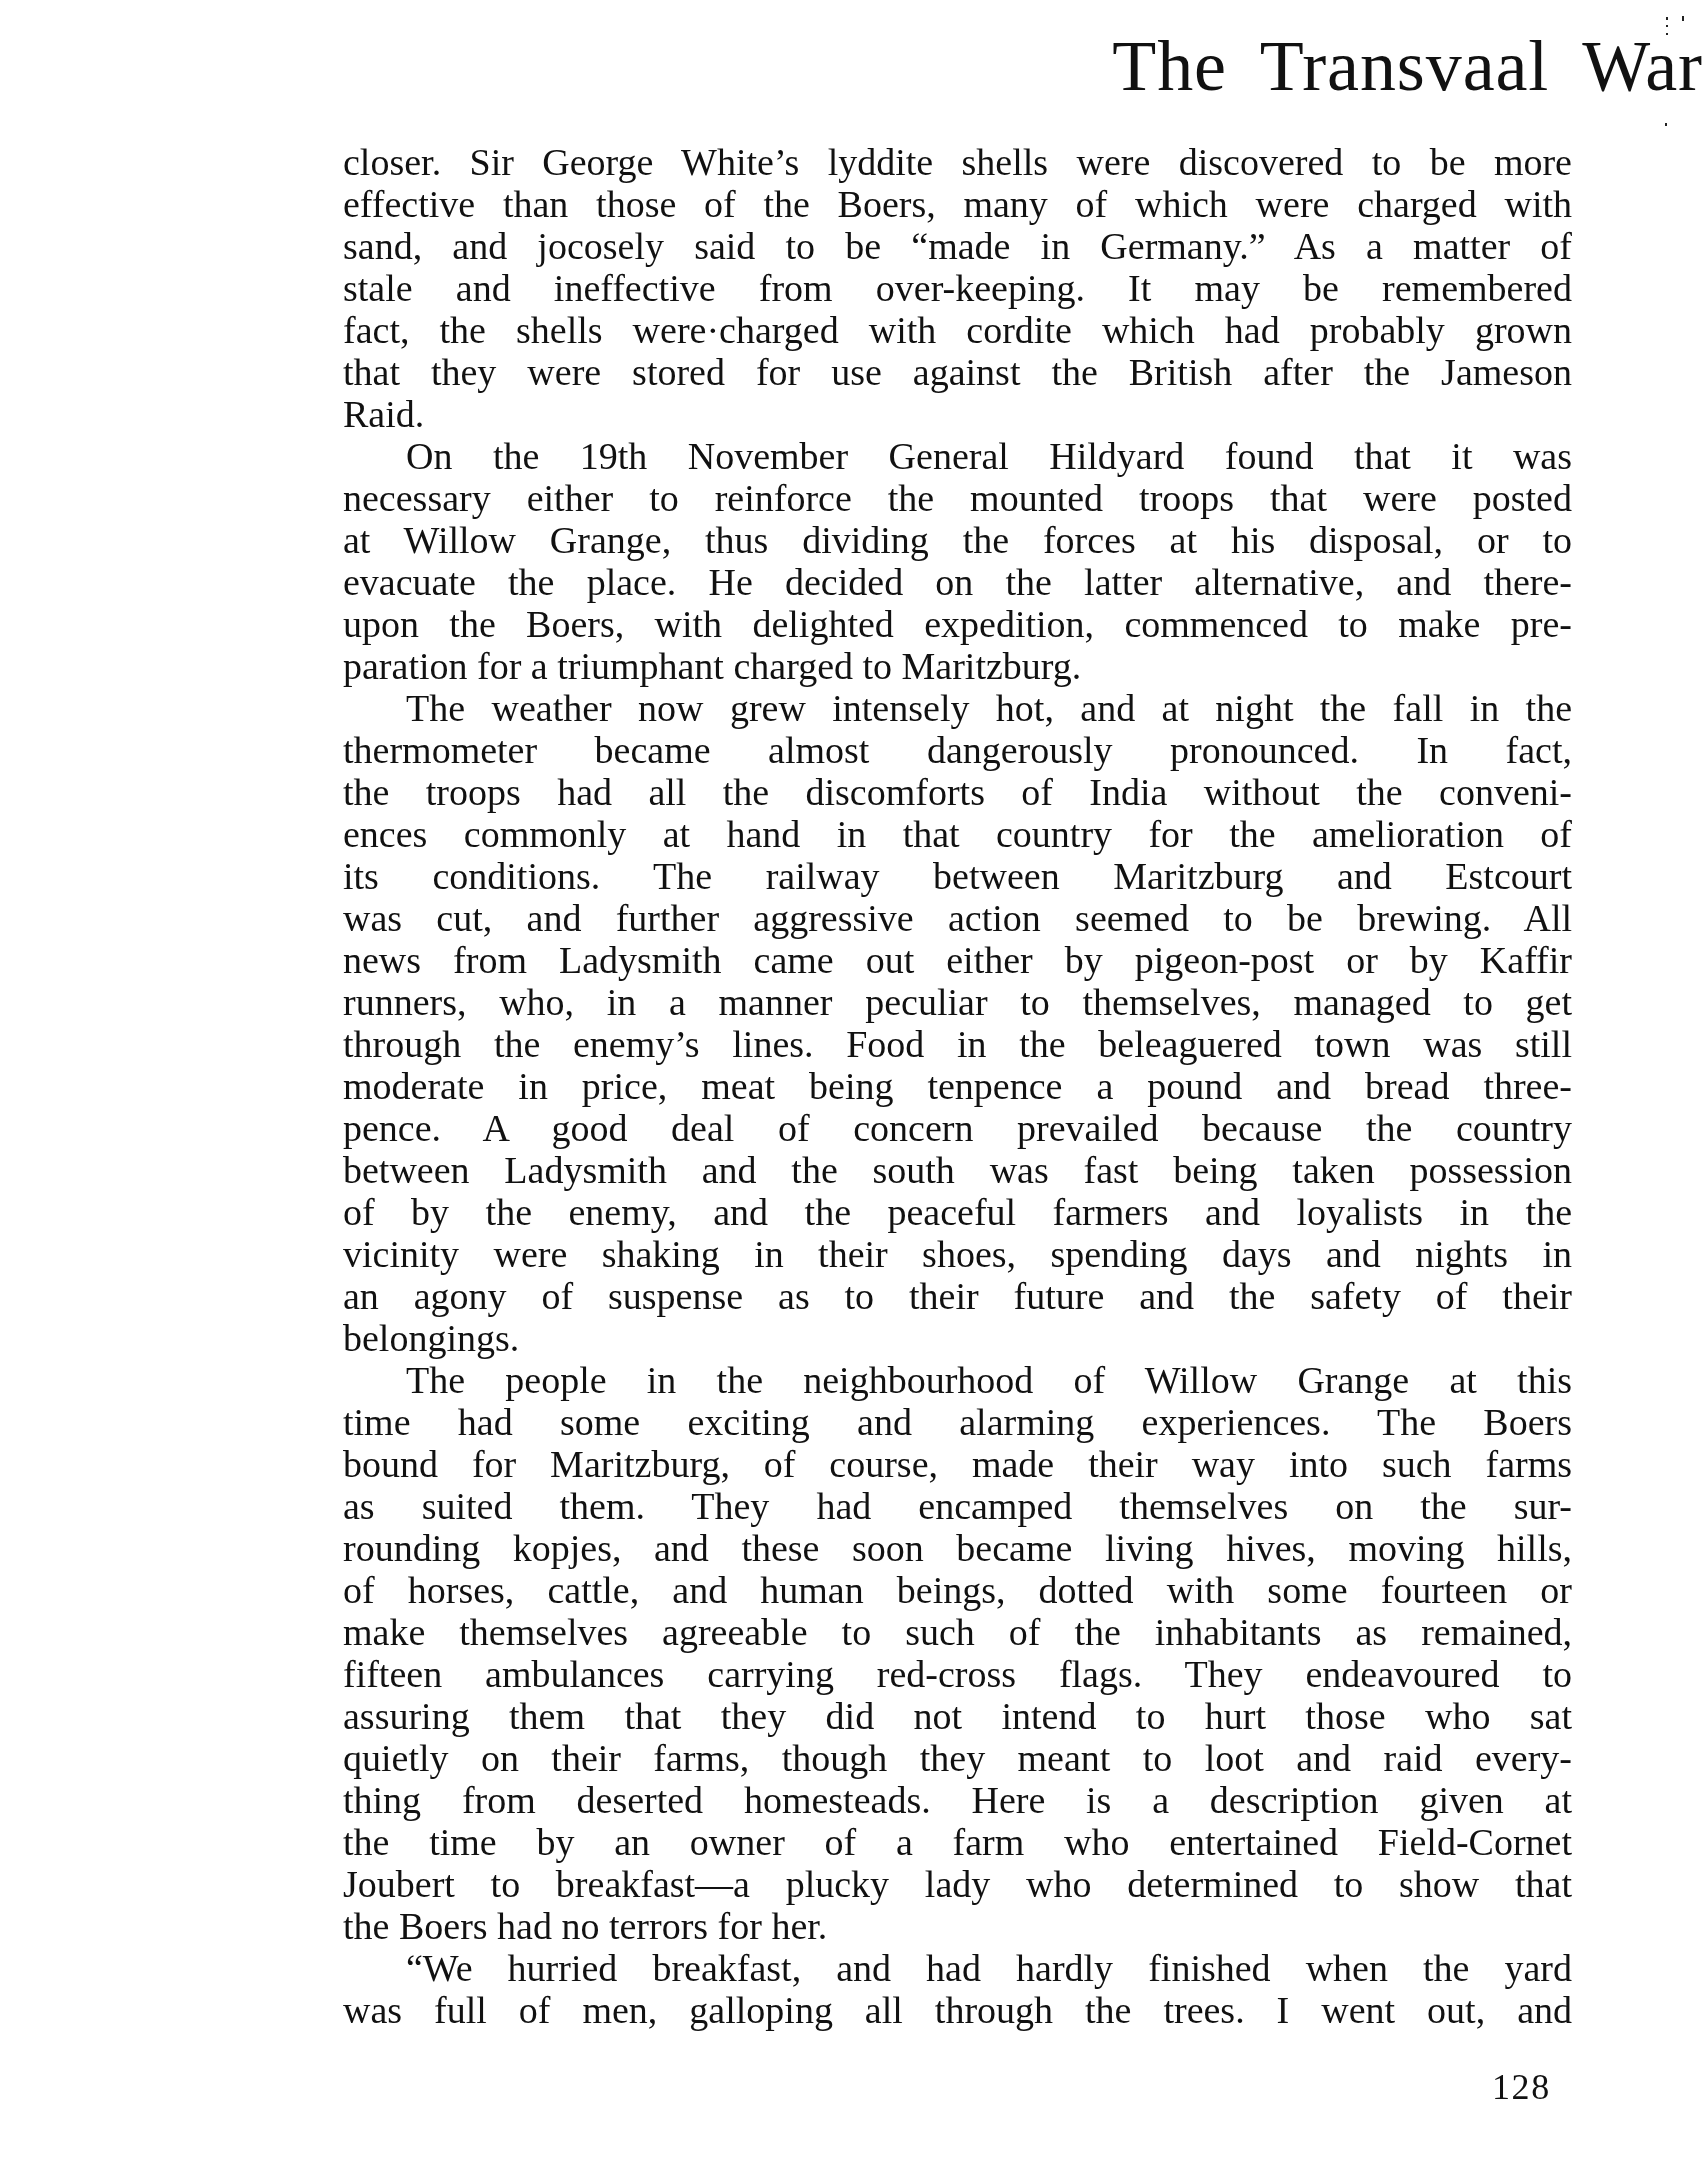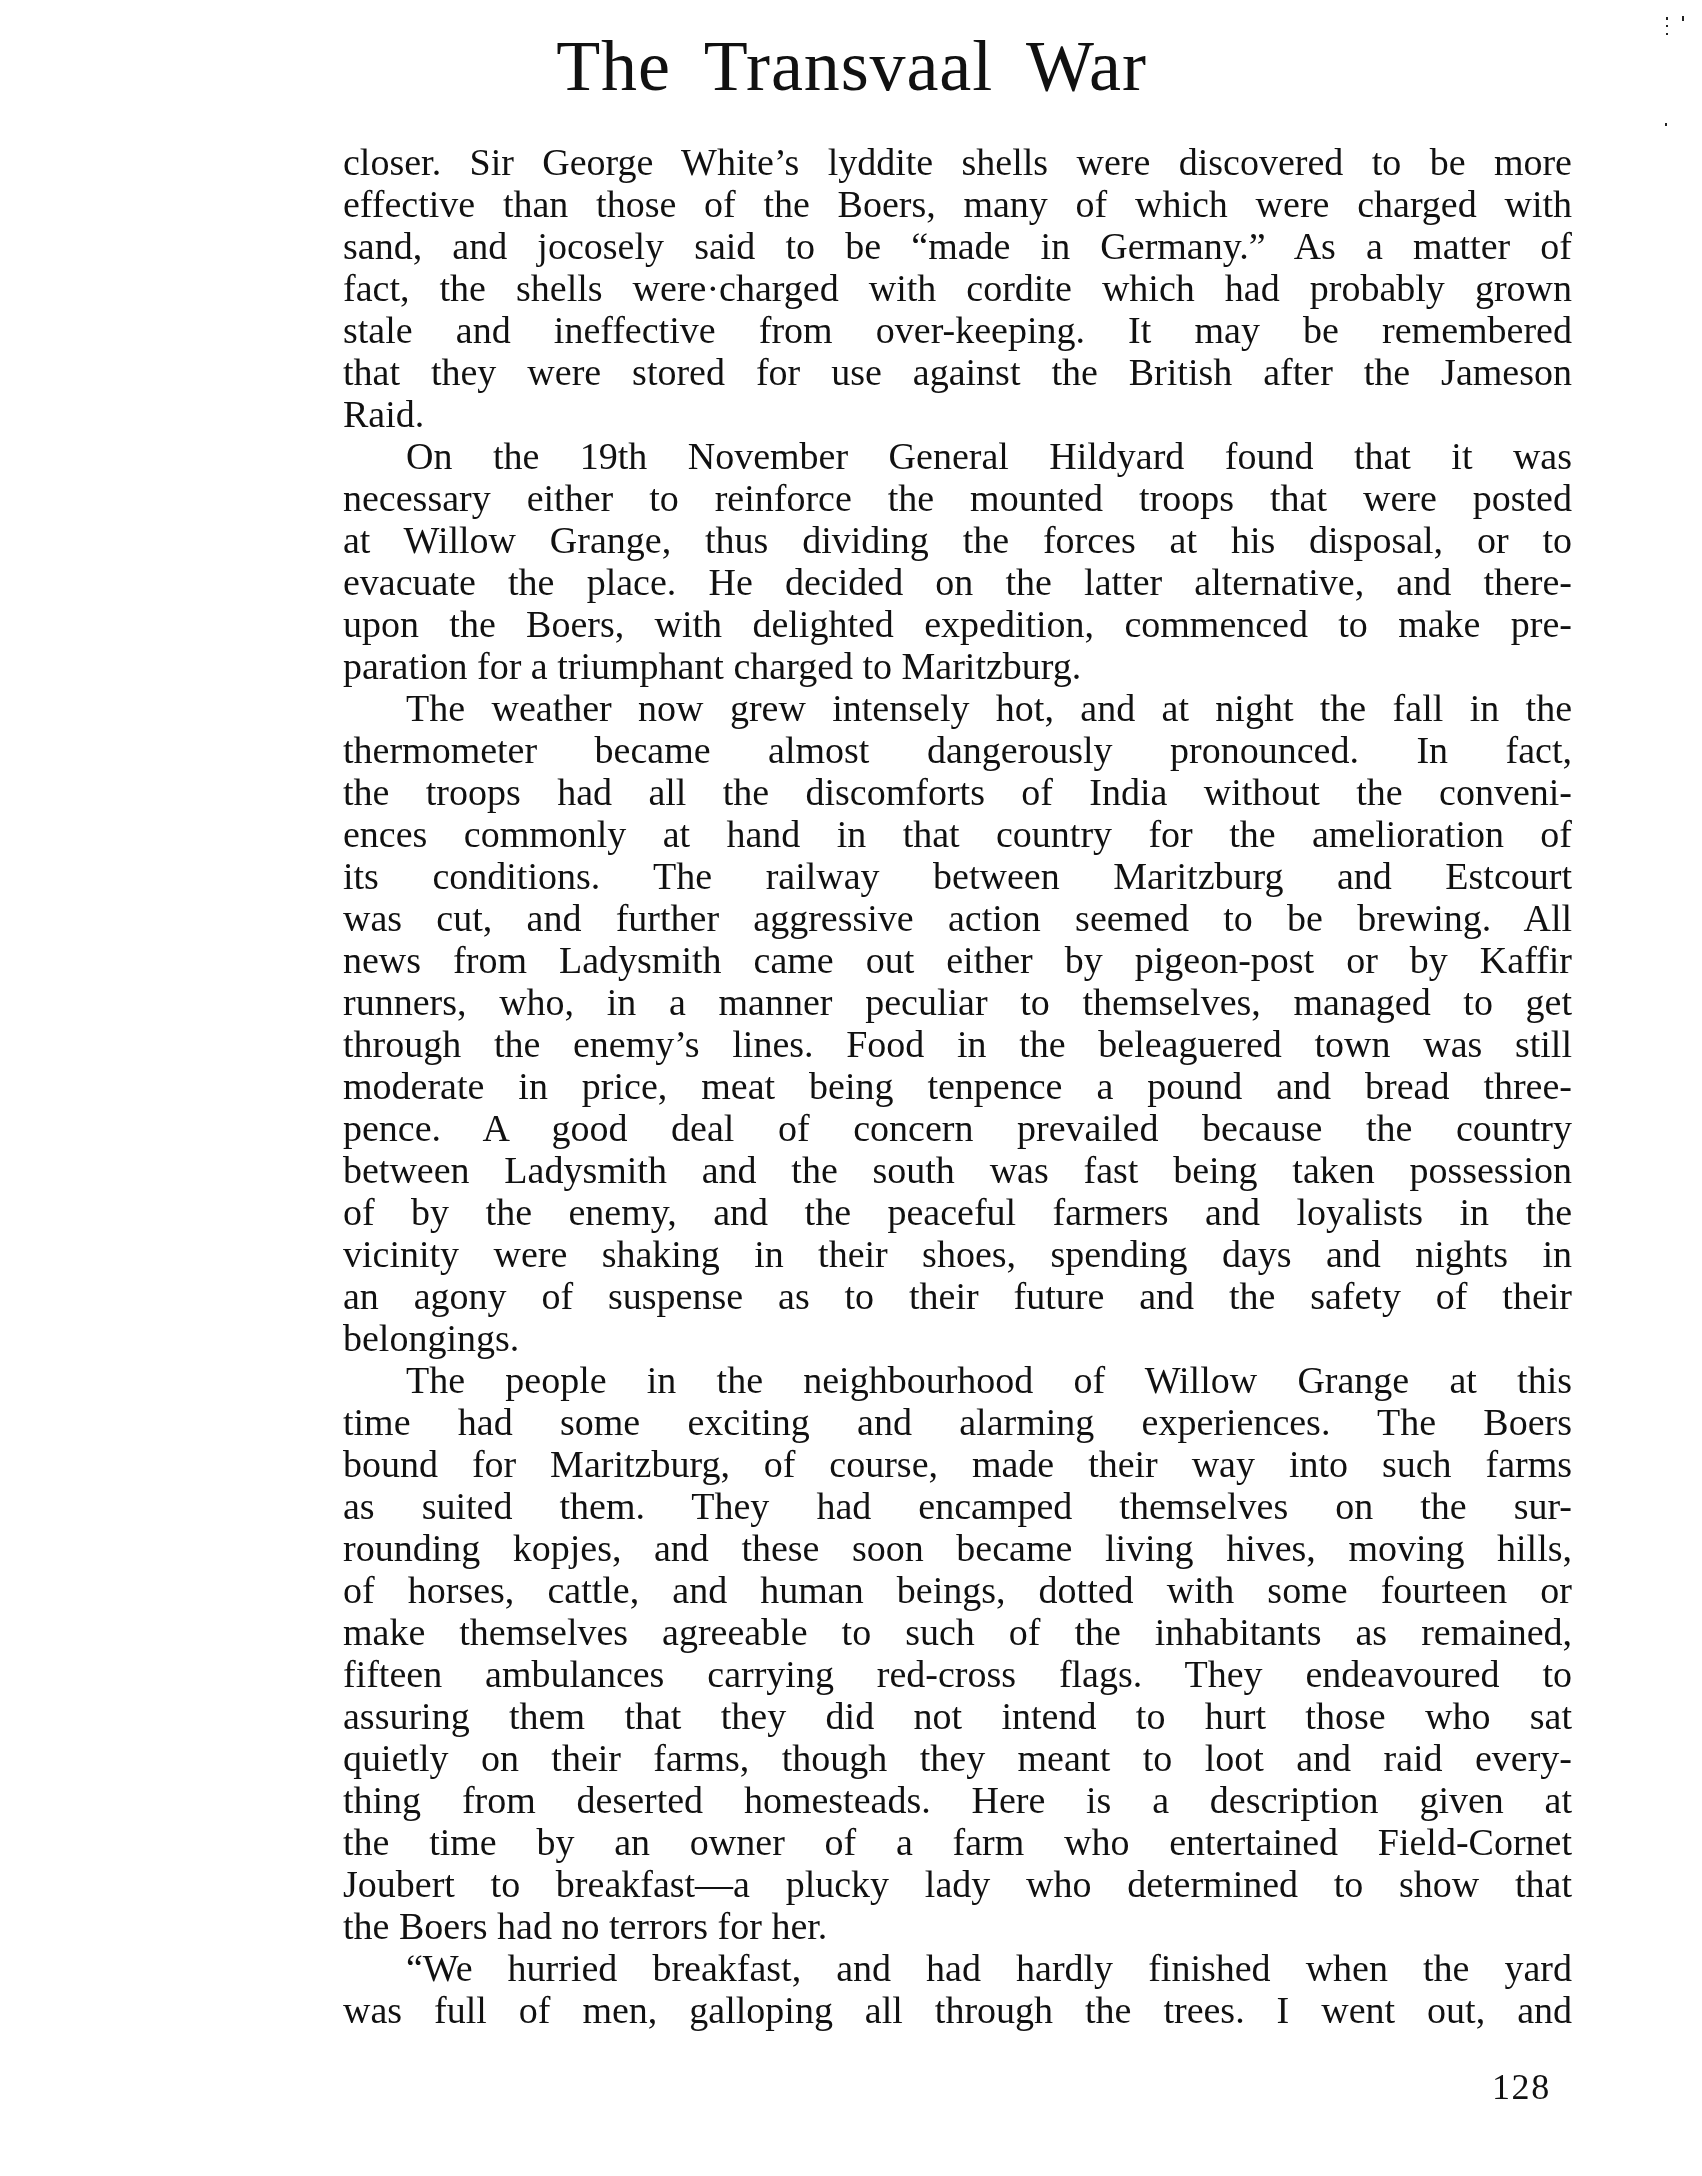--- a/index.html
+++ b/index.html
@@ -13,21 +13,21 @@
       position: relative;
       overflow: hidden;
       color: #111111;
       font-family: "Liberation Serif", "DejaVu Serif", serif;
     }
     .page-title {
       position: absolute;
       left: 0;
       top: 24px;
       width: 1703px;
-      text-align: center;
+      text-align: right;
       font-size: 72px;
       line-height: 85px;
       letter-spacing: 0.9px;
       word-spacing: 15.3px;
       font-weight: normal;
     }
     .body-text {
       position: absolute;
       left: 300px;
       top: 141px;
@@ -69,22 +69,22 @@
 <body>
 
 <div class="page-title">The Transvaal War</div>
 
 <div class="body-text">
 
   <div>
     <span class="line">closer.  Sir George White’s lyddite shells were discovered to be more</span>
     <span class="line">effective than those of the Boers, many of which were charged with</span>
     <span class="line">sand, and jocosely said to be “made in Germany.”  As a matter of</span>
+    <span class="line">stale and ineffective from over-keeping.  It may be remembered</span>
     <span class="line">fact, the shells were·charged with cordite which had probably grown</span>
-    <span class="line">stale and ineffective from over-keeping.  It may be remembered</span>
     <span class="line">that they were stored for use against the British after the Jameson</span>
     <span class="line last">Raid.</span>
   </div>
 
   <div>
     <span class="line indent">On the 19th November General Hildyard found that it was</span>
     <span class="line">necessary either to reinforce the mounted troops that were posted</span>
     <span class="line">at Willow Grange, thus dividing the forces at his disposal, or to</span>
     <span class="line">evacuate the place.  He decided on the latter alternative, and there-</span>
     <span class="line">upon the Boers, with delighted expedition, commenced to make pre-</span>

